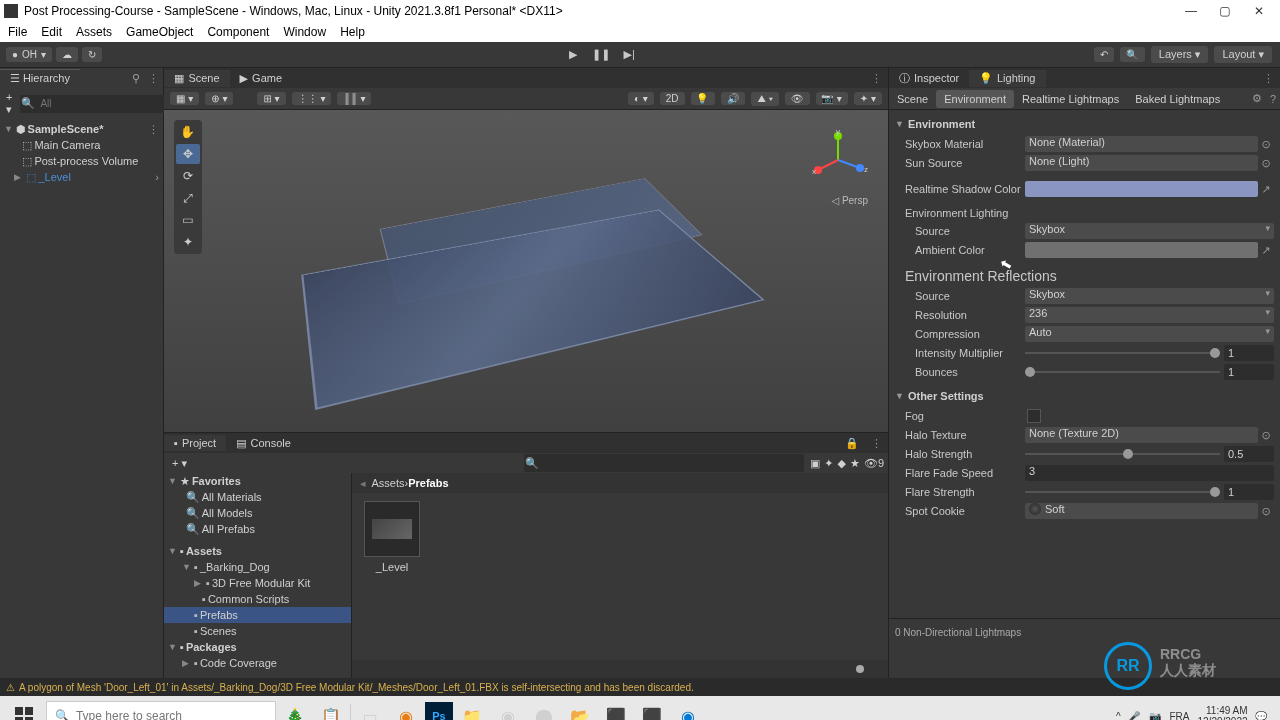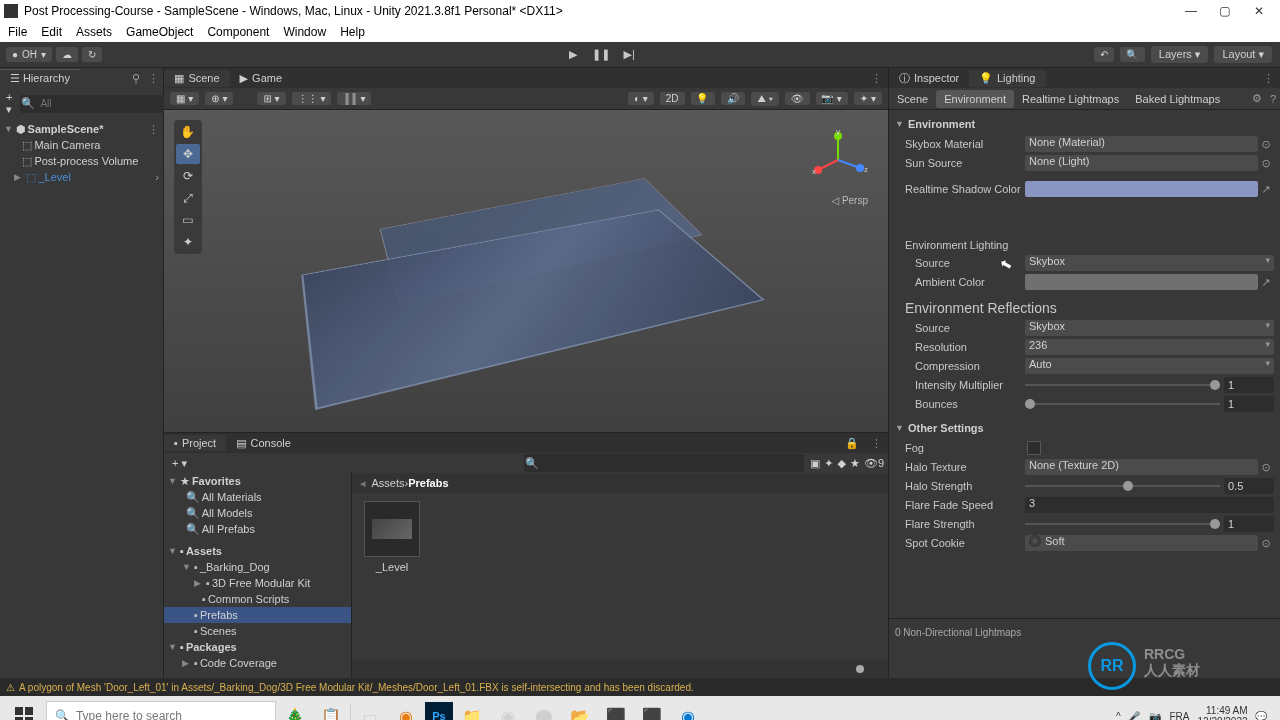--- a/index.html
+++ b/index.html
@@ -90,21 +90,21 @@
 .insp-footer .chk { width: 12px; height: 12px; background: #2d2d2d; border: 1px solid #555; }
 .insp-footer .gbtn { background: #4b4b4b; border-radius: 3px; padding: 2px 10px; font-size: 11px; }
 .insp-footer .info { font-size: 10px; color: #aaa; margin-top: 4px; }
 .statusbar { height: 18px; background: #2a2a2a; display: flex; align-items: center; padding: 0 6px; font-size: 10px; color: #d8b050; }
 .statusbar .warn { color: #d8b050; margin-right: 4px; }
 .taskbar { height: 40px; background: #e8e8e8; display: flex; align-items: center; padding: 0 4px; gap: 2px; }
 .taskbar .start { width: 40px; height: 32px; display: flex; align-items: center; justify-content: center; }
 .taskbar .search { flex: 0 0 230px; height: 30px; background: #fff; border: 1px solid #ccc; display: flex; align-items: center; padding: 0 8px; gap: 6px; color: #777; font-size: 12px; }
 .taskbar .ticon { width: 34px; height: 32px; display: flex; align-items: center; justify-content: center; font-size: 16px; }
 .taskbar .tray { margin-left: auto; display: flex; align-items: center; gap: 8px; color: #333; font-size: 10px; padding-right: 8px; }
-.watermark { position: absolute; right: 22px; bottom: 24px; width: 170px; height: 60px; pointer-events: none; opacity: 0.85; }
+.watermark { position: absolute; right: 6px; bottom: 24px; width: 170px; height: 60px; pointer-events: none; opacity: 0.85; }
 .watermark .circ { width: 48px; height: 48px; border: 3px solid #0af; border-radius: 50%; position: absolute; left: 0; top: 6px; display: flex; align-items: center; justify-content: center; color: #0af; font-size: 16px; font-weight: bold; }
 .watermark .txt { position: absolute; left: 56px; top: 10px; color: rgba(255,255,255,0.5); font-size: 14px; font-weight: 600; }
 .cursor { position: absolute; left: 1000px; top: 256px; font-size: 14px; color: #fff; pointer-events: none; transform: rotate(-15deg); }
 </style>
 </head>
 <body>
 
 <div class="titlebar">
   <div class="icon"></div>
   <div class="title">Post Processing-Course - SampleScene - Windows, Mac, Linux - Unity 2021.3.8f1 Personal* &lt;DX11&gt;</div>
@@ -395,21 +395,21 @@
           </div>
           <div class="target">⊙</div>
         </div>
       <div style="height:6px"></div>
       <div class="prop">
           <div class="plabel">Realtime Shadow Color</div>
           <div class="colorswatch" style="background:#8a95c2;"></div>
           <div class="target">↗</div>
         </div>
       <div style="height:6px"></div>
-      <div style="font-size:11px;padding:2px 10px;color:#c8c8c8;margin-top:32px;">Environment Lighting</div>
+      <div style="font-size:11px;padding:2px 10px;color:#c8c8c8;">Environment Lighting</div>
       <div class="prop">
           <div class="plabel" style="padding-left:20px;">Source</div>
           <div class="pval dd">
             <span>Skybox</span>
           </div>
         </div>
       <div class="prop">
           <div class="plabel" style="padding-left:20px;">Ambient Color</div>
           <div class="colorswatch" style="background:#707070;"></div>
           <div class="target">↗</div>

